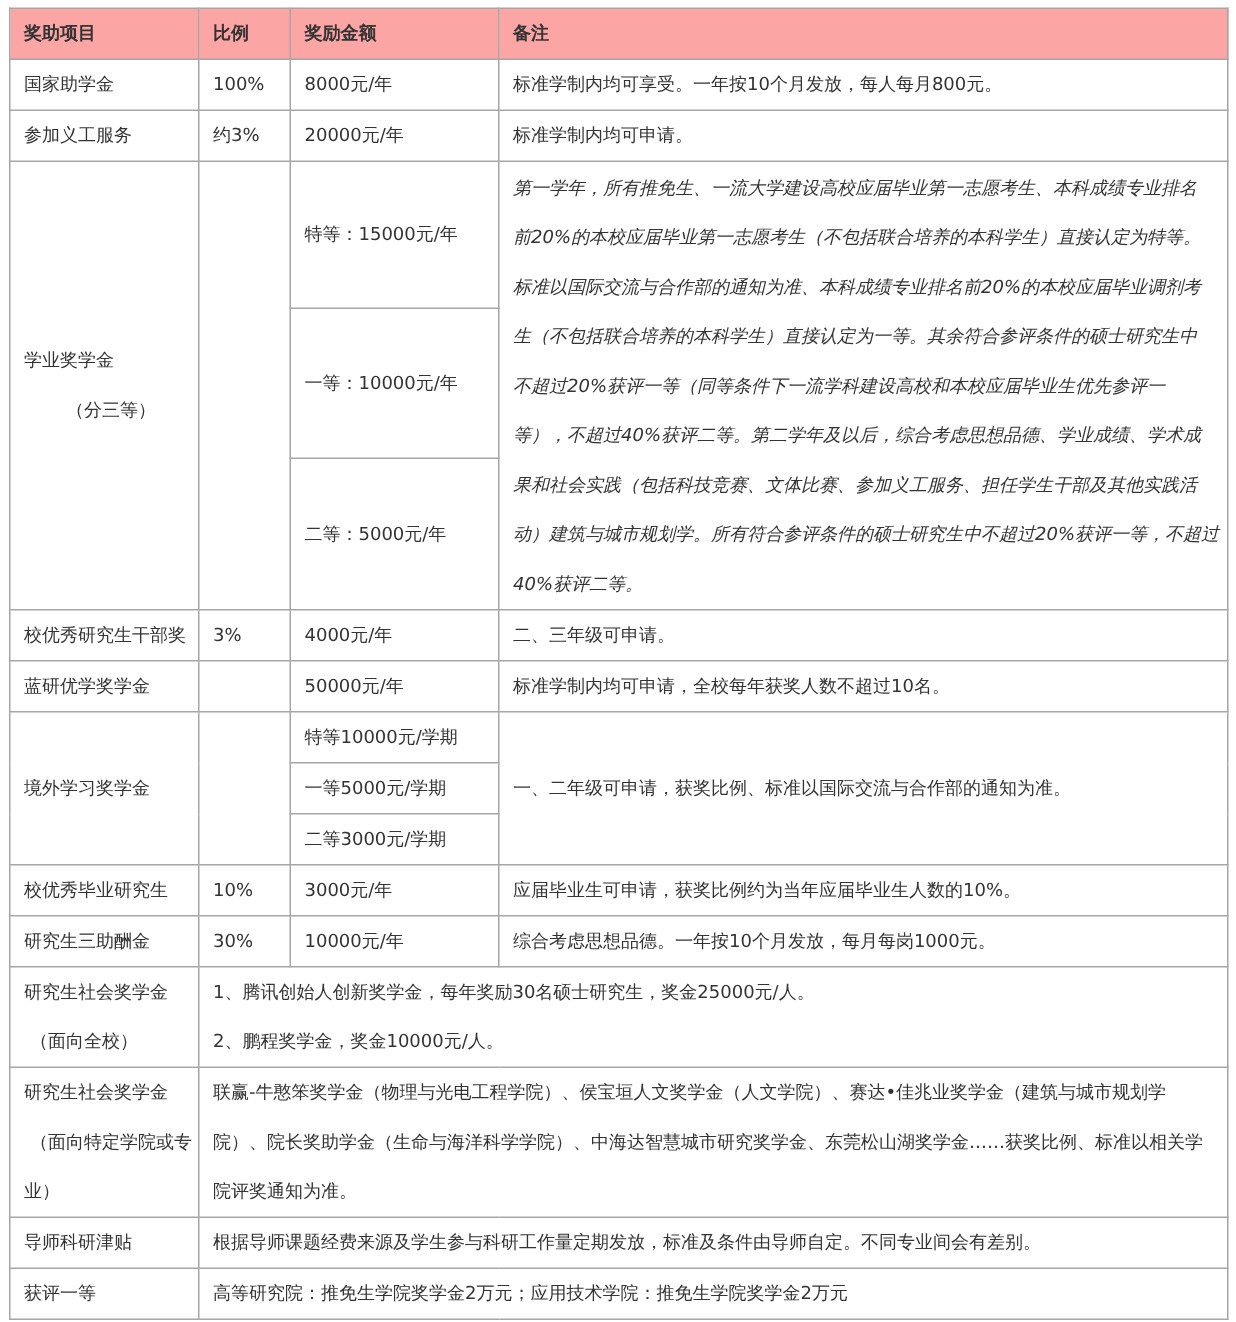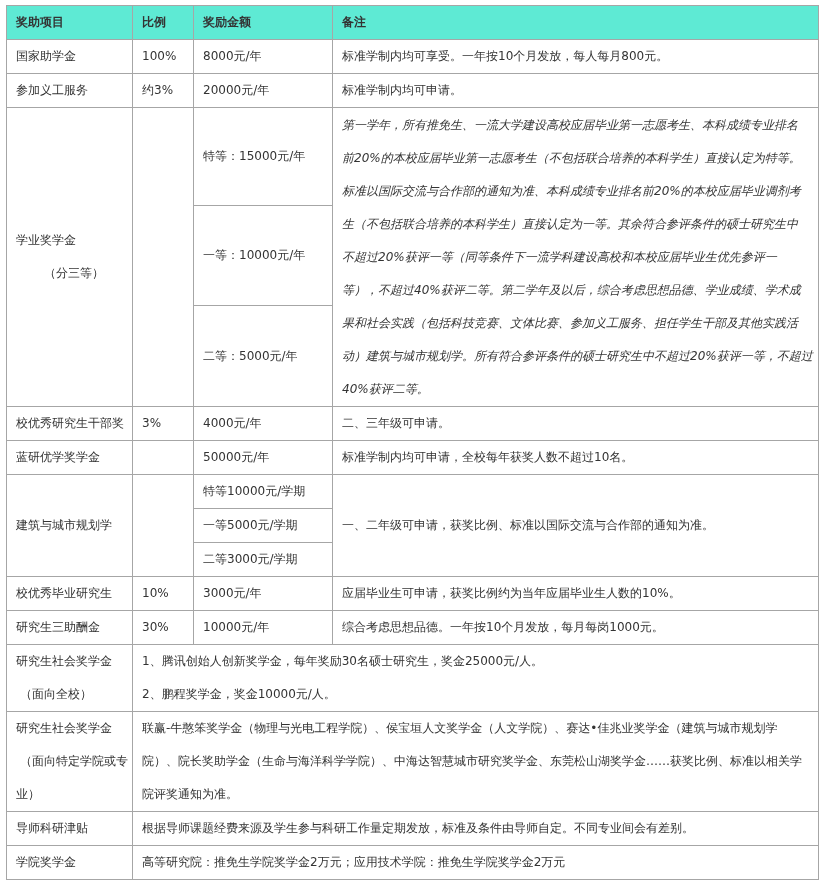--- a/index.html
+++ b/index.html
@@ -15,21 +15,21 @@
   table.sch td, table.sch th {
     border: 1px solid #a6a6a6;
     padding: 0 9px;
     text-align: left;
     vertical-align: middle;
     line-height: 33px;
     font-weight: normal;
     white-space: nowrap;
   }
   table.sch th {
-    background: #5eead4;
+    background: #fca5a5;
     font-weight: bold;
     color: #333333;
     height: 32px;
   }
   td.tall { line-height: 33px; font-style: italic; }
   .indent { padding-left: 28px; display: inline-block; }
   .h34 { height: 33px; }
   .h99 { height: 98px; }
   .line { display: block; }
 </style>
@@ -98,21 +98,21 @@
       <td>二、三年级可申请。</td>
     </tr>
     <tr class="h34">
       <td>蓝研优学奖学金</td>
       <td></td>
       <td>50000元/年</td>
       <td>标准学制内均可申请，全校每年获奖人数不超过10名。</td>
     </tr>
 
     <tr class="h34">
-      <td rowspan="3">建筑与城市规划学</td>
+      <td rowspan="3">境外学习奖学金</td>
       <td rowspan="3"></td>
       <td>特等10000元/学期</td>
       <td rowspan="3">一、二年级可申请，获奖比例、标准以国际交流与合作部的通知为准。</td>
     </tr>
     <tr class="h34">
       <td>一等5000元/学期</td>
     </tr>
     <tr class="h34">
       <td>二等3000元/学期</td>
     </tr>
@@ -152,17 +152,17 @@
         <span class="line">院）、院长奖助学金（生命与海洋科学学院）、中海达智慧城市研究奖学金、东莞松山湖奖学金……获奖比例、标准以相关学</span>
         <span class="line">院评奖通知为准。</span>
       </td>
     </tr>
 
     <tr class="h34">
       <td>导师科研津贴</td>
       <td colspan="3">根据导师课题经费来源及学生参与科研工作量定期发放，标准及条件由导师自定。不同专业间会有差别。</td>
     </tr>
     <tr class="h34">
-      <td>学院奖学金</td>
+      <td>获评一等</td>
       <td colspan="3">高等研究院：推免生学院奖学金2万元；应用技术学院：推免生学院奖学金2万元</td>
     </tr>
   </tbody>
 </table>
 
 </body></html>

